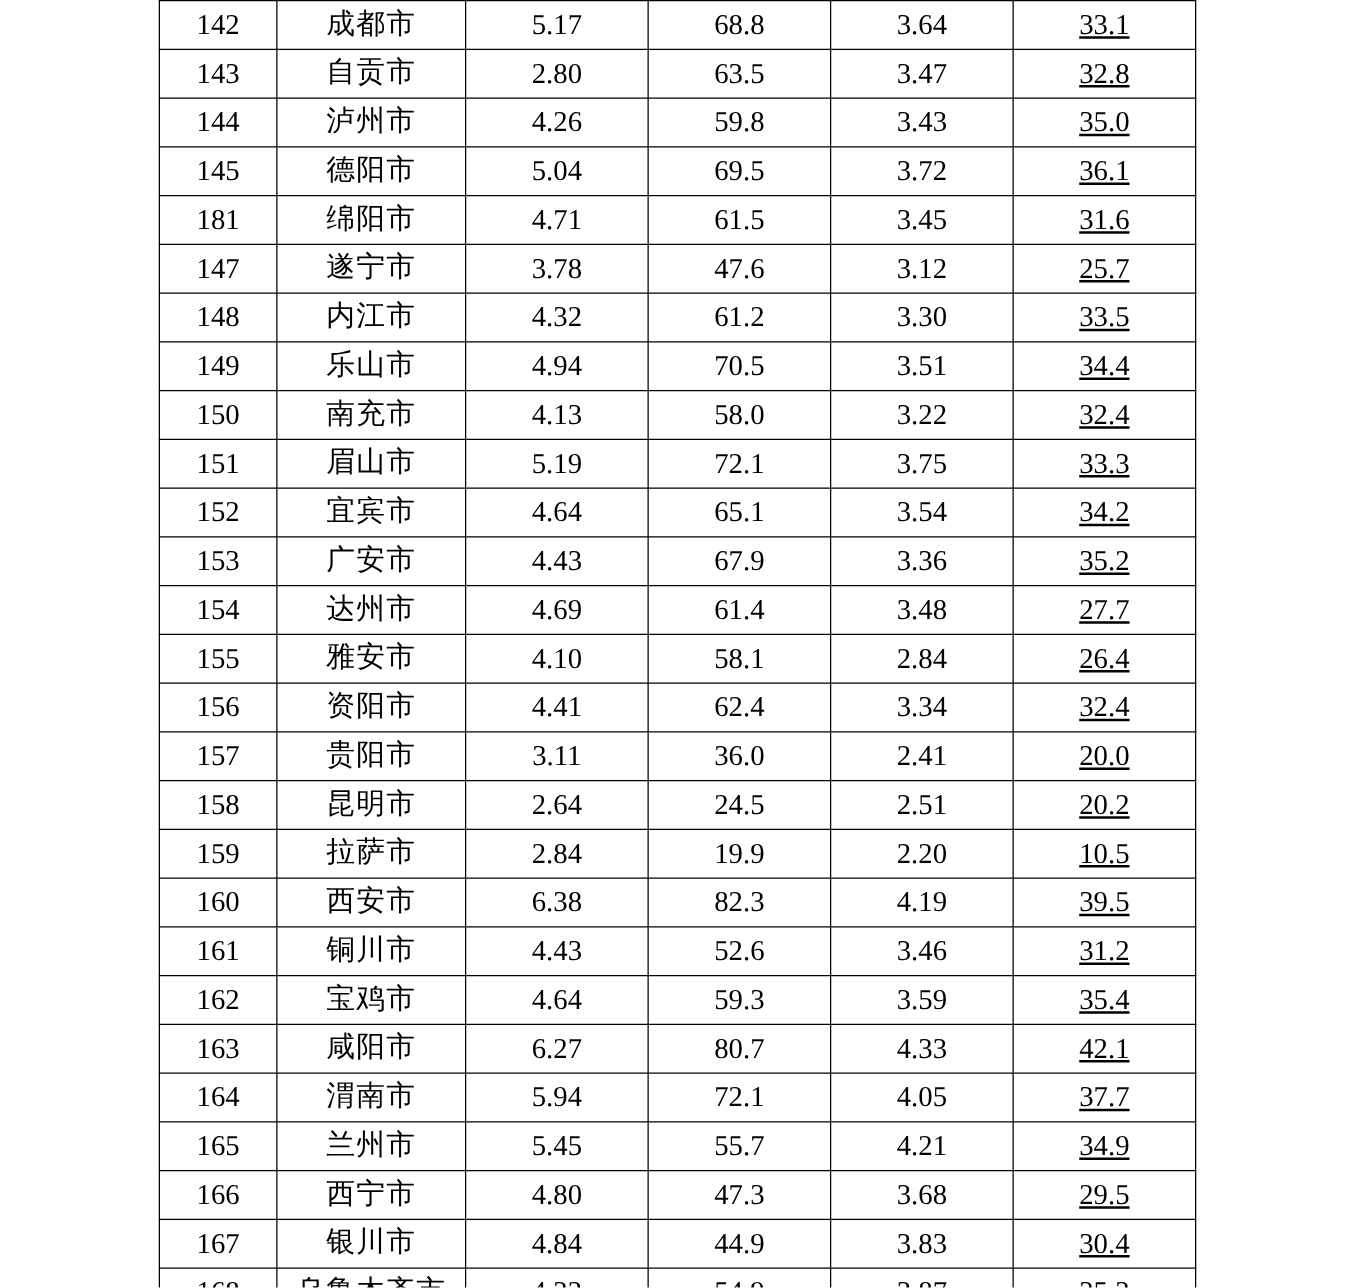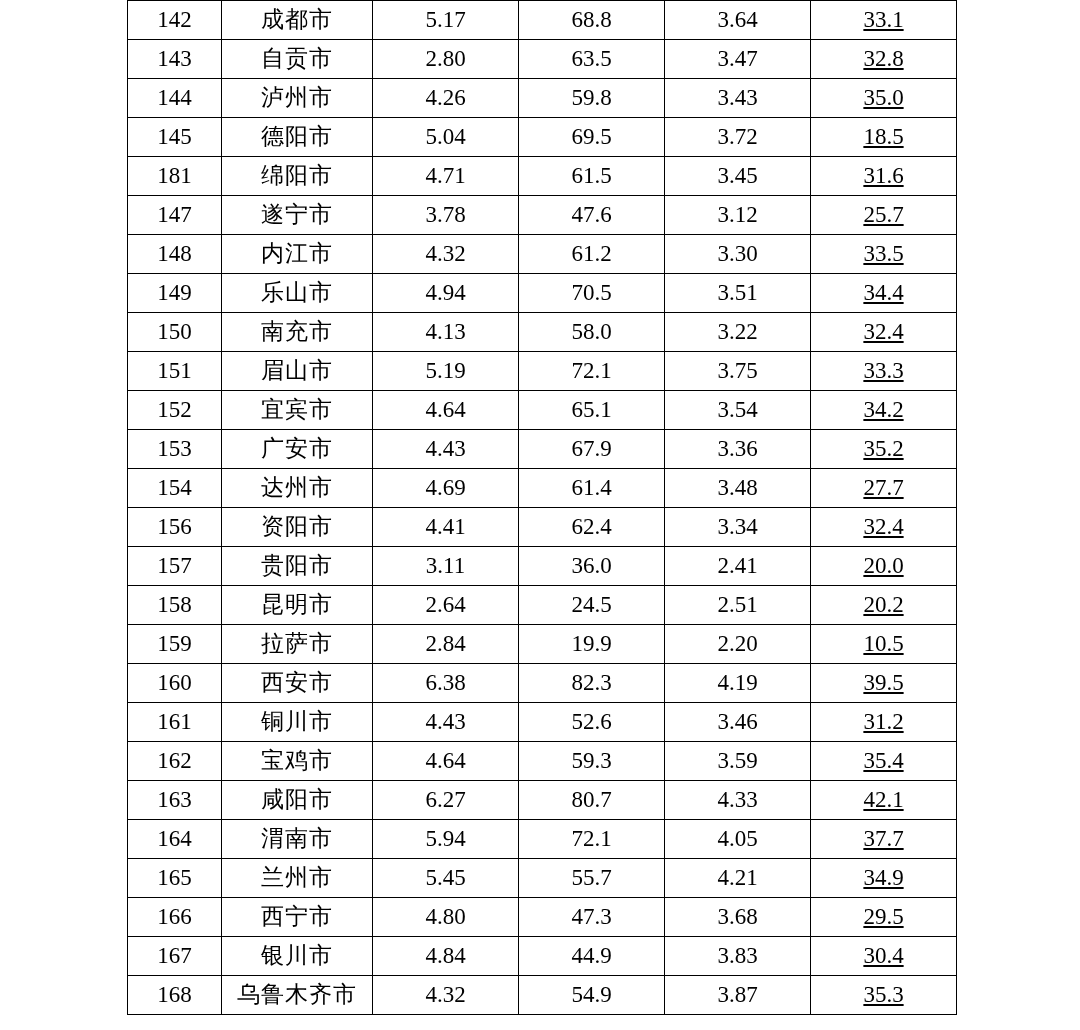--- a/index.html
+++ b/index.html
@@ -40,21 +40,21 @@
     overflow: hidden;
   }
   td.c-rank   { width: 93px; }
   td.c-name   { width: 150px; }
   td.c-v1     { width: 145px; }
   td.c-v2     { width: 145px; }
   td.c-v3     { width: 145px; }
   td.c-v4     { width: 145px; text-decoration: underline; }
 
   td.c-name {
-    font-family: Liberation Serif, serif;
+    font-family: Liberation Mono, monospace;
     letter-spacing: 1px;
   }
   td.c-rank {
     font-family: "Liberation Serif", serif;
   }
   td.c-v1, td.c-v2, td.c-v3, td.c-v4 {
     font-family: "Liberation Serif", serif;
   }
   
   table.data-table tr:last-child td {
@@ -90,21 +90,21 @@
           <td class="c-v2">59.8</td>
           <td class="c-v3">3.43</td>
           <td class="c-v4">35.0</td>
         </tr>
         <tr>
           <td class="c-rank">145</td>
           <td class="c-name">德阳市</td>
           <td class="c-v1">5.04</td>
           <td class="c-v2">69.5</td>
           <td class="c-v3">3.72</td>
-          <td class="c-v4">18.5</td>
+          <td class="c-v4">36.1</td>
         </tr>
         <tr>
           <td class="c-rank">181</td>
           <td class="c-name">绵阳市</td>
           <td class="c-v1">4.71</td>
           <td class="c-v2">61.5</td>
           <td class="c-v3">3.45</td>
           <td class="c-v4">31.6</td>
         </tr>
         <tr>
@@ -165,20 +165,28 @@
         </tr>
         <tr>
           <td class="c-rank">154</td>
           <td class="c-name">达州市</td>
           <td class="c-v1">4.69</td>
           <td class="c-v2">61.4</td>
           <td class="c-v3">3.48</td>
           <td class="c-v4">27.7</td>
         </tr>
         <tr>
+          <td class="c-rank">155</td>
+          <td class="c-name">雅安市</td>
+          <td class="c-v1">4.10</td>
+          <td class="c-v2">58.1</td>
+          <td class="c-v3">2.84</td>
+          <td class="c-v4">26.4</td>
+        </tr>
+        <tr>
           <td class="c-rank">156</td>
           <td class="c-name">资阳市</td>
           <td class="c-v1">4.41</td>
           <td class="c-v2">62.4</td>
           <td class="c-v3">3.34</td>
           <td class="c-v4">32.4</td>
         </tr>
         <tr>
           <td class="c-rank">157</td>
           <td class="c-name">贵阳市</td>

